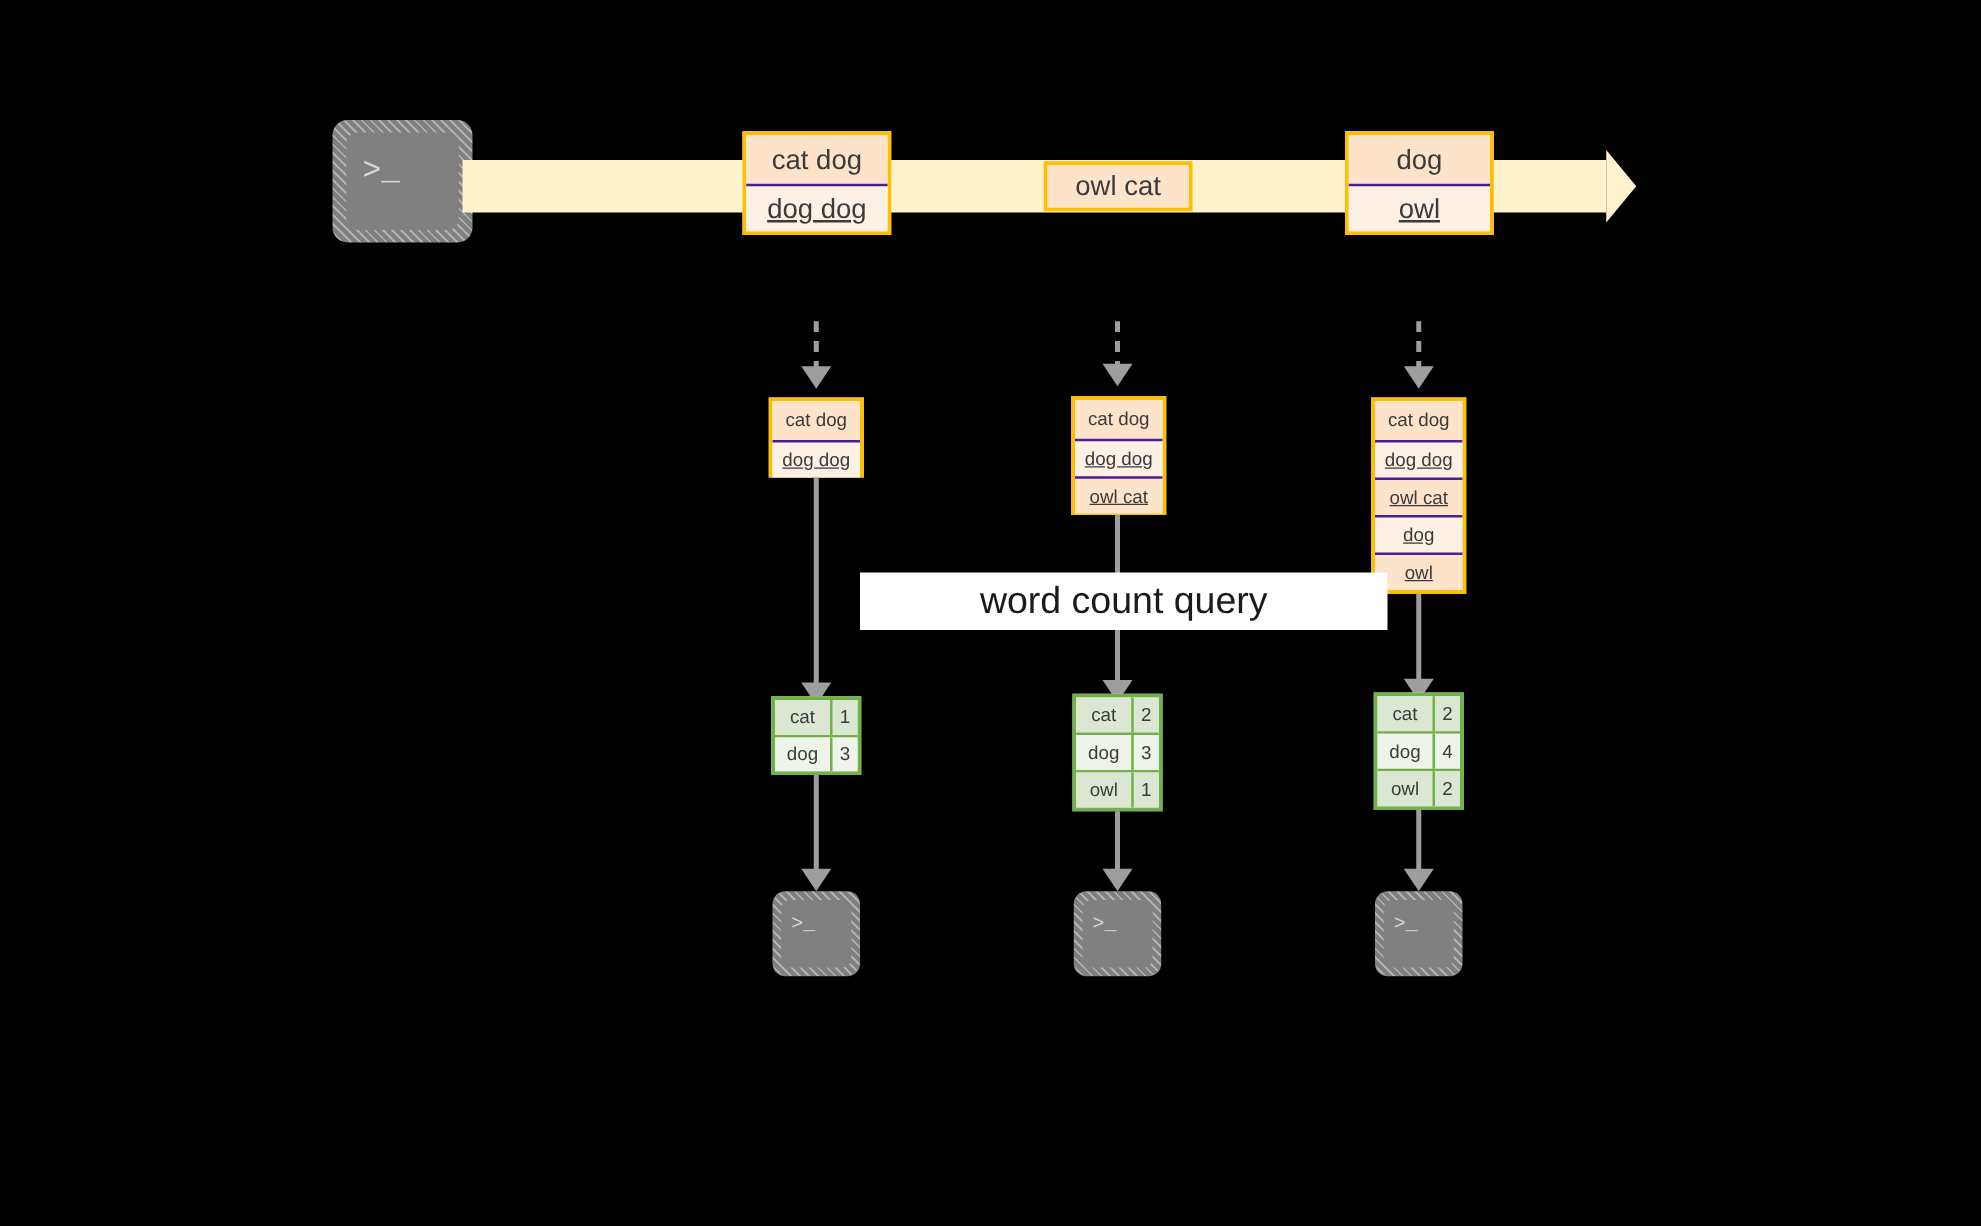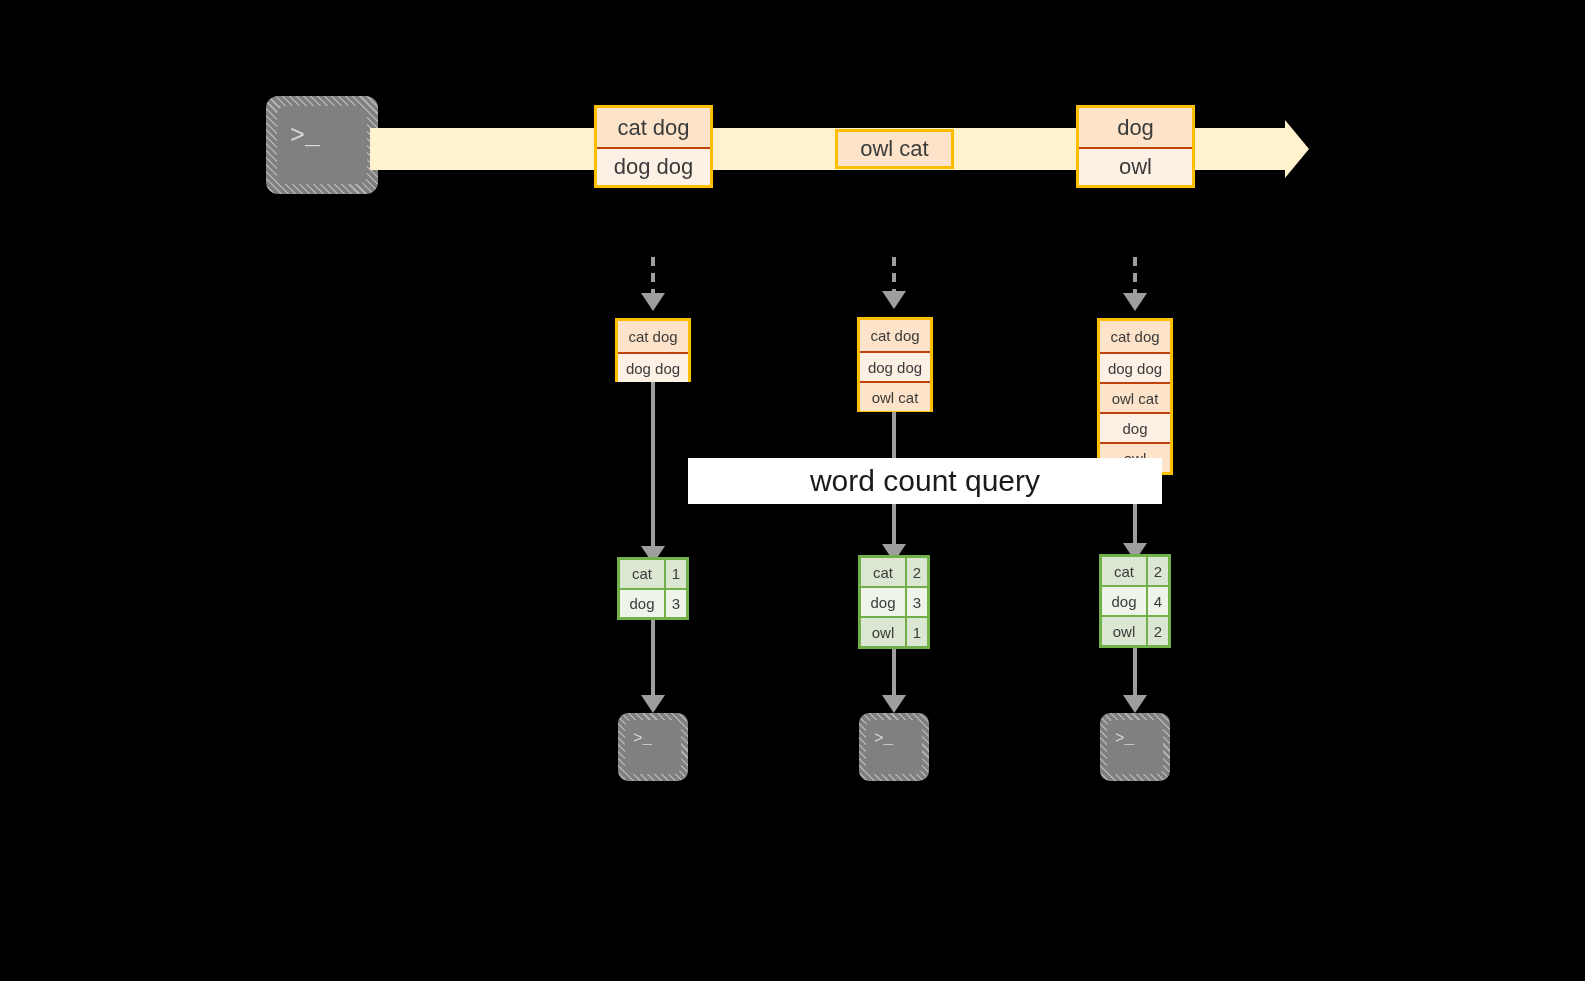--- a/index.html
+++ b/index.html
@@ -23,21 +23,21 @@
   .arrowhead{position:absolute;width:0;height:0;border-style:solid;
         border-color:transparent transparent transparent #FFF2CC;}
 
   
   .obox{position:absolute;border:3px solid #FFBF00;box-sizing:border-box;
         background:#FFF6EC;}
   .orow{box-sizing:border-box;display:flex;align-items:center;
         justify-content:center;color:#3b3b3b;white-space:nowrap;}
   .orow.shadeA{background:#FCE3C9;}
   .orow.shadeB{background:#FDF1E5;}
-  .orow + .orow{border-top:2px solid #c2410c;}
+  .orow + .orow{border-top:2px solid #4c1d95;text-decoration:underline;}
 
   
   .gbox{position:absolute;border:3px solid #72B14A;box-sizing:border-box;
         background:#E9F1E3;display:flex;flex-direction:column;}
   .grow{display:flex;flex:1;justify-content:flex-end;}
   .grow + .grow{border-top:2px solid #72B14A;}
   .gcell{box-sizing:border-box;display:flex;align-items:center;
          justify-content:center;color:#3b3b3b;white-space:nowrap;}
   .gcell.key{flex:0 0 44px;}
   .gcell.val{flex:1 1 auto;border-left:2px solid #72B14A;}
@@ -178,17 +178,17 @@
   </div>
 
   <div class="vline" style="left:1133px;top:648px;height:49px;"></div>
   <div class="vhead" style="left:1123px;top:695px;border-width:18px 12px 0 12px;"></div>
 
   <div class="term" style="left:1100px;top:713px;width:70px;height:68px;border-radius:10px;">
     <div class="inner" style="left:7px;top:7px;width:56px;height:54px;border-radius:7px;"></div>
     <div class="pr" style="left:15px;top:18px;font-size:16px;">&gt;_</div>
   </div>
 
-  <div class="wband" style="left:688px;top:458px;width:474px;height:46px;text-align:right;">
+  <div class="wband" style="left:688px;top:458px;width:422px;height:46px;text-align:right;">
     <span style="font-size:30px;">word count query</span>
   </div>
 
 </div>
 
 </body></html>

